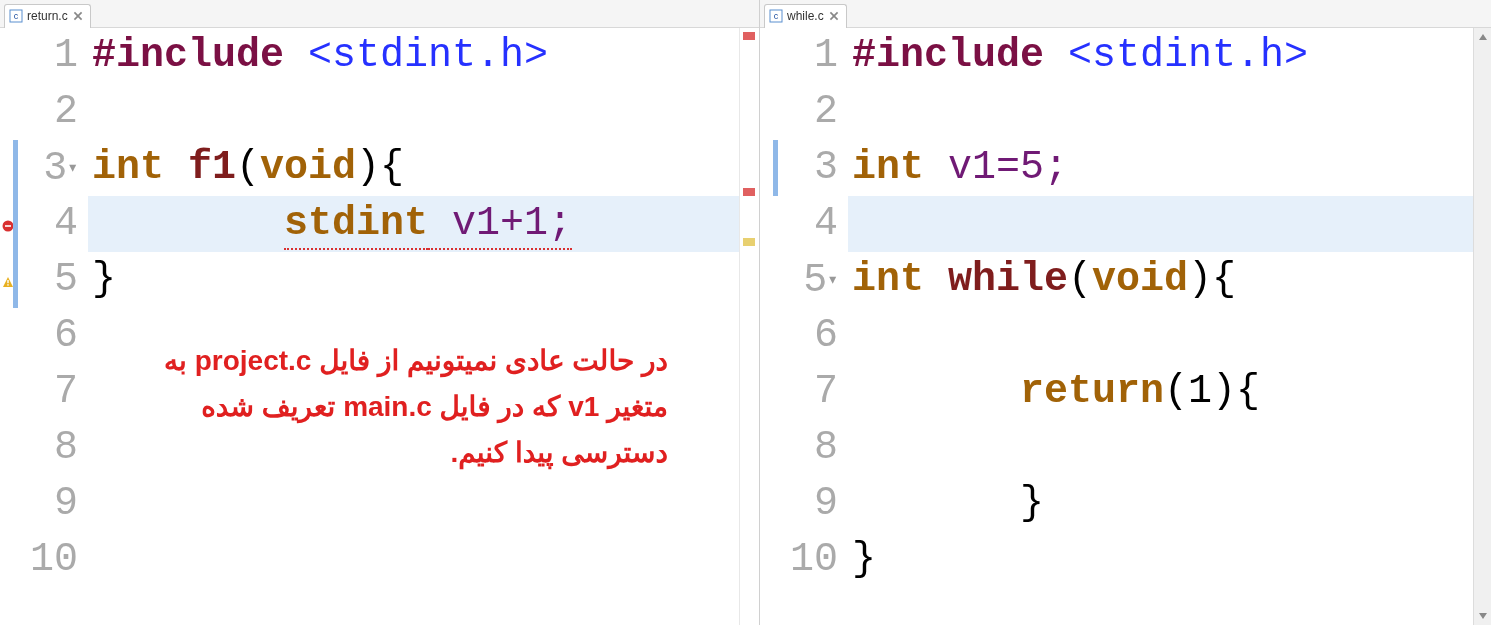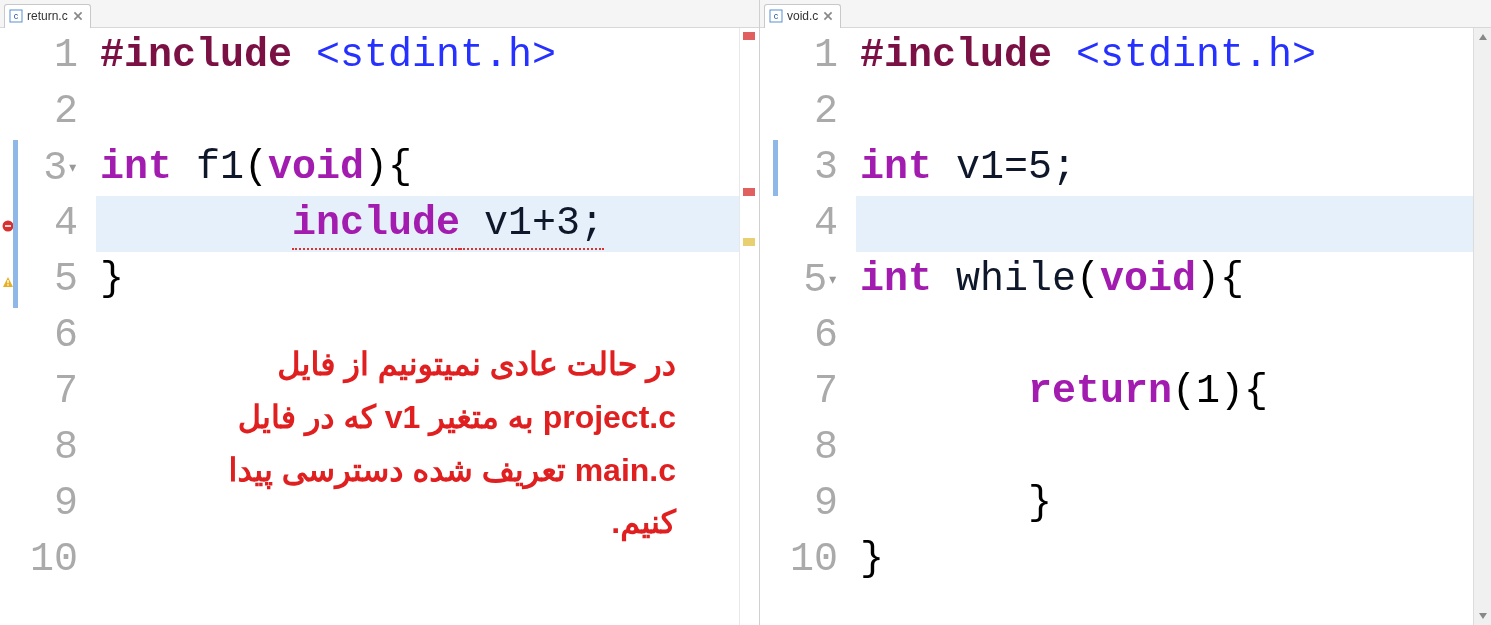--- a/index.html
+++ b/index.html
@@ -21,39 +21,39 @@
   .rm { width: 18px; background: #fff; display: flex; flex-direction: column; }
   .rm-cell { height: 56px; position: relative; }
   .marker-err { position:absolute; left:2px; top:50%; transform:translateY(-50%); width:12px; height:12px; }
   .marker-warn { position:absolute; left:2px; top:50%; transform:translateY(-50%); width:12px; height:12px; }
   .change-bar { position:absolute; right:0; top:0; bottom:0; width:5px; background:#8fb8e8; }
 
   .gutter { width: 70px; text-align: right; padding-right: 10px; font-family: Consolas, "Courier New", monospace; font-size: 40px; color: #aaa; user-select:none; }
   .gutter-line { height: 56px; line-height: 56px; white-space: nowrap; }
   .fold-caret { color:#999; font-size:18px; vertical-align: middle; }
 
-  .code { flex:1; font-family: Consolas, "Courier New", monospace; font-size: 40px; overflow: hidden; position: relative; margin-left: 8px; }
+  .code { flex:1; font-family: Consolas, "Courier New", monospace; font-size: 40px; overflow: hidden; position: relative; }
   .code-line { height: 56px; line-height: 56px; white-space: pre; padding-left: 4px; position: relative; }
   .hl { background: #e6f0fa; }
 
   .kw-pre  { color: #7b1044; font-weight: bold; }
   .kw-inc  { color: #2631ff; }
-  .kw-type { color: #a21caf; font-weight: bold; }
-  .fn-name { color: #0f172a; font-weight: normal; }
+  .kw-type { color: #a16207; font-weight: bold; }
+  .fn-name { color: #7f1d1d; font-weight: bold; }
   .punct   { color: #000; }
-  .ident   { color: #0f172a; }
+  .ident   { color: #701a75; }
   .err-underline { border-bottom: 2px dotted #d93030; padding-bottom: 2px; }
 
   
   .annotation {
     position: absolute;
     color: #e02020;
     font-family: Tahoma, "Segoe UI", sans-serif;
     font-weight: bold;
-    font-size: 32px;
+    font-size: 28px;
     line-height: 1.65;
     text-align: right;
     direction: rtl;
     width: 520px;
   }
 
   
   .ovr { width: 20px; background: #fff; border-left: 1px solid #e8e8e8; position: relative; }
   .ovr-mark { position: absolute; left: 3px; width: 12px; height: 8px; }
   .ovr-red  { background: #e06060; }
@@ -125,21 +125,21 @@
       <div class="gutter-line">7</div>
       <div class="gutter-line">8</div>
       <div class="gutter-line">9</div>
       <div class="gutter-line">10</div>
     </div>
 
     <div class="code">
       <div class="code-line"><span class="kw-pre">#include</span> <span class="kw-inc">&lt;stdint.h&gt;</span></div>
       <div class="code-line"></div>
       <div class="code-line"><span class="kw-type">int</span> <span class="fn-name">f1</span><span class="punct">(</span><span class="kw-type">void</span><span class="punct">)</span><span class="punct">{</span></div>
-      <div class="code-line hl"><span>        </span><span class="kw-type err-underline">include</span><span class="ident err-underline"> v1+3;</span></div>
+      <div class="code-line hl"><span>        </span><span class="kw-type err-underline">stdint</span><span class="ident err-underline"> v1+1;</span></div>
       <div class="code-line"><span class="punct">}</span></div>
       <div class="code-line"></div>
       <div class="code-line"></div>
       <div class="code-line"></div>
       <div class="code-line"></div>
       <div class="code-line"></div>
 
       <div class="annotation" style="top:310px; left:60px;">در حالت عادی نمیتونیم از فایل project.c به متغیر v1 که در فایل main.c تعریف شده  دسترسی پیدا کنیم.</div>
     </div>
 
@@ -153,21 +153,21 @@
 
 <div class="pane pane-right">
   <div class="tabbar">
     <div class="tab">
       <span class="tab-icon">
         <svg viewBox="0 0 14 14">
             <rect x="1" y="1" width="12" height="12" fill="#fff" stroke="#5a8fcf" stroke-width="1"></rect>
             <text x="7" y="10" font-size="9" text-anchor="middle" fill="#2050a0" font-family="sans-serif">c</text>
           </svg>
       </span>
-      <span>void.c</span>
+      <span>while.c</span>
       <span class="tab-close">
         <svg viewBox="0 0 10 10">
             <line x1="2" y1="2" x2="8" y2="8" stroke="#888" stroke-width="1.4"></line>
             <line x1="8" y1="2" x2="2" y2="8" stroke="#888" stroke-width="1.4"></line>
           </svg>
       </span>
     </div>
   </div>
 
   <div class="editor-wrap">

